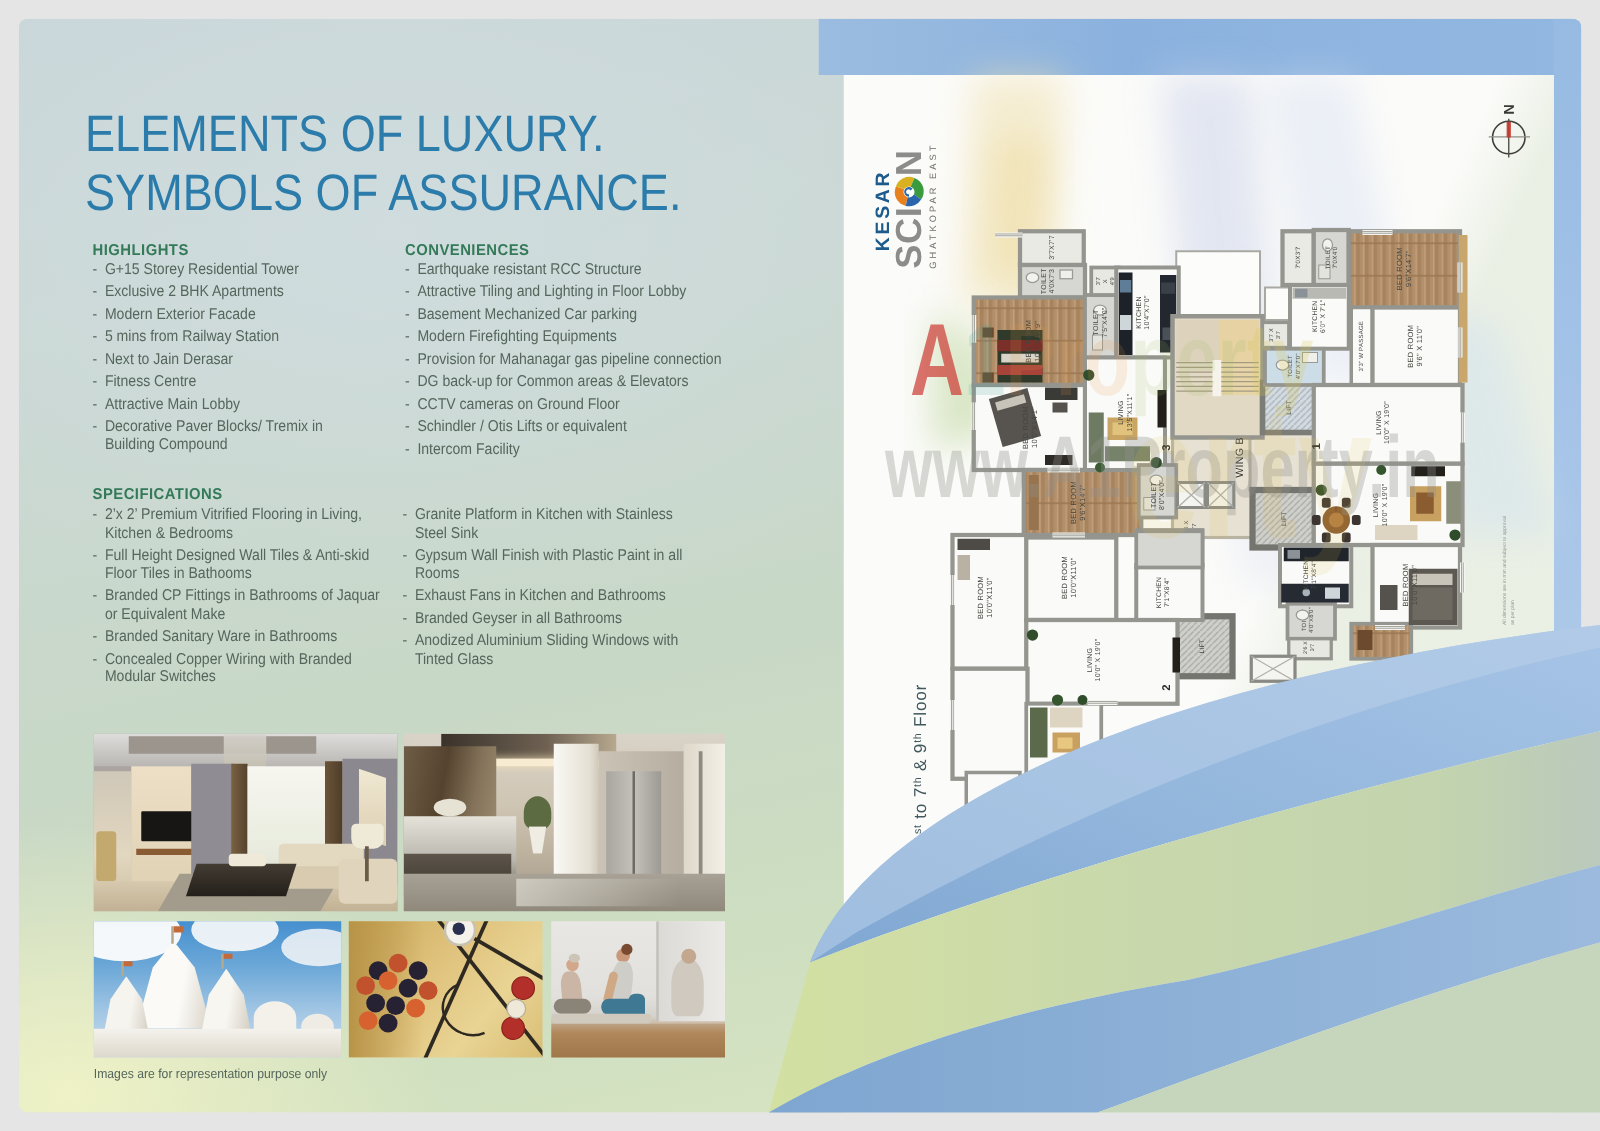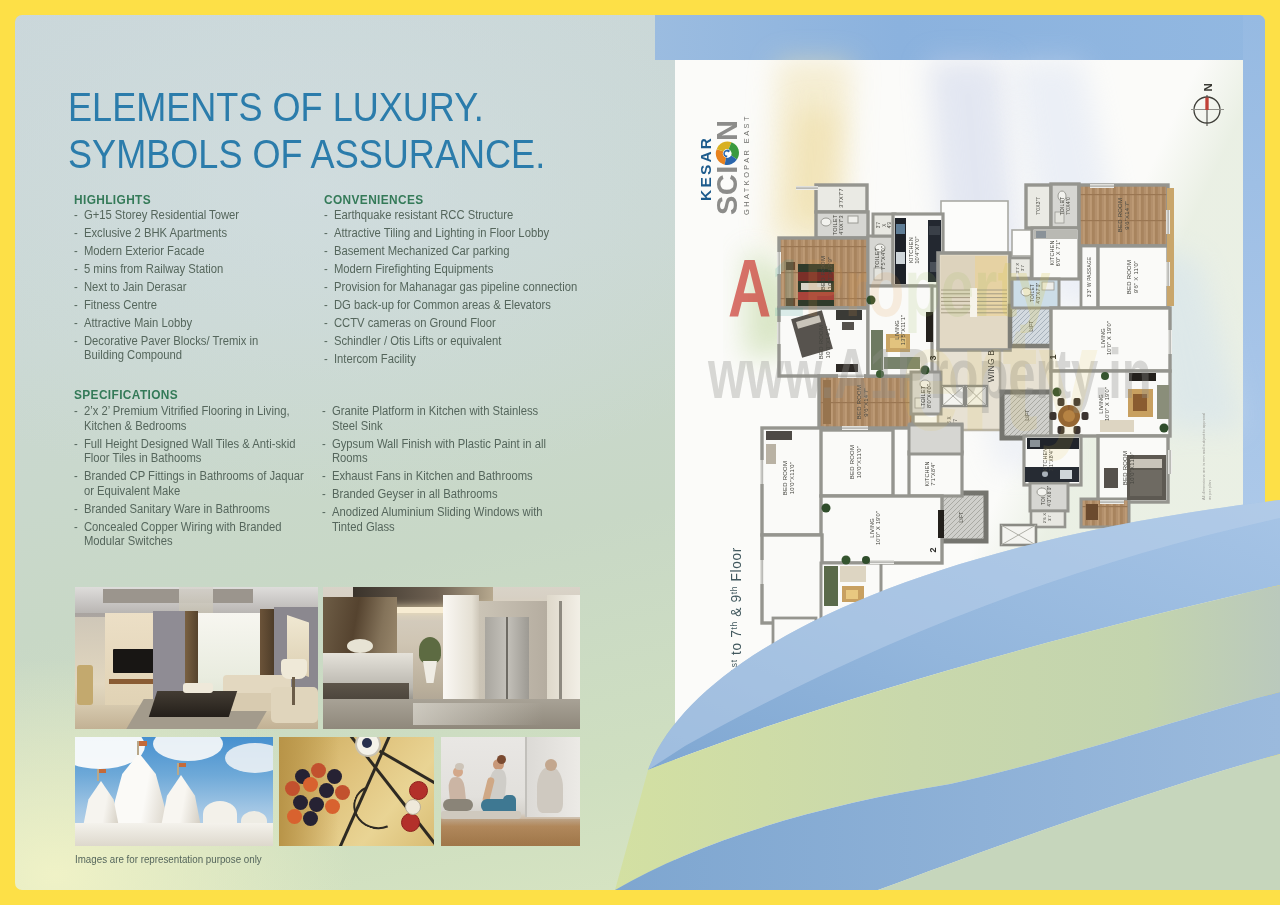--- a/index.html
+++ b/index.html
@@ -1,17 +1,17 @@
 <!DOCTYPE html>
 <html><head>
 <meta charset="utf-8">
 <style>
   html,body{margin:0;padding:0;}
   body{width:1280px;height:905px;overflow:hidden;background:#fff;font-family:"Liberation Sans", sans-serif;}
-  #page{position:relative;width:1280px;height:905px;background:#fde047;}
+  #page{position:relative;width:1280px;height:905px;background:#e5e5e5;}
   #content{position:absolute;left:15px;top:15px;width:1250px;height:875px;border-radius:7px;overflow:hidden;
     background:
       radial-gradient(ellipse 430px 310px at 40px 860px, rgba(243,244,199,.9), rgba(243,244,199,0) 70%),
       radial-gradient(ellipse 700px 420px at 300px 170px, rgba(210,222,226,.7), rgba(210,222,226,0) 75%),
       linear-gradient(168deg, #c9d6d9 0%, #cad8d2 30%, #c8d8c6 55%, #cfdfc0 78%, #dde8c4 100%);
   }
   
   #topband{position:absolute;left:640px;top:0px;width:610px;height:45px;background:linear-gradient(90deg,#9bbce0,#8bb2de 40%,#92b8e1);}
   
   #rightstripe{position:absolute;left:1228px;top:0px;width:22px;height:560px;background:linear-gradient(180deg,#96bae2,#a6c4e8 60%,#aecae9);}

